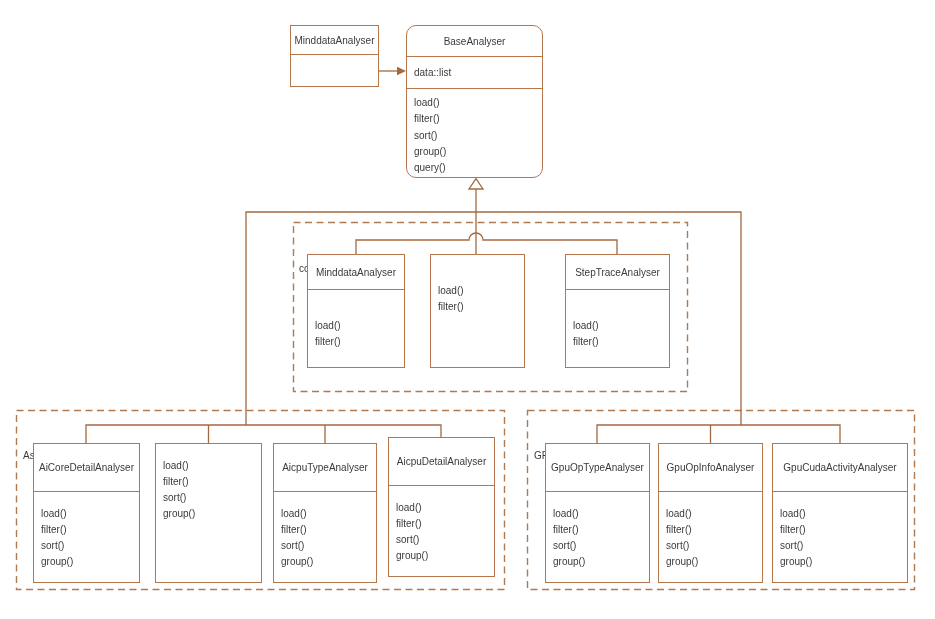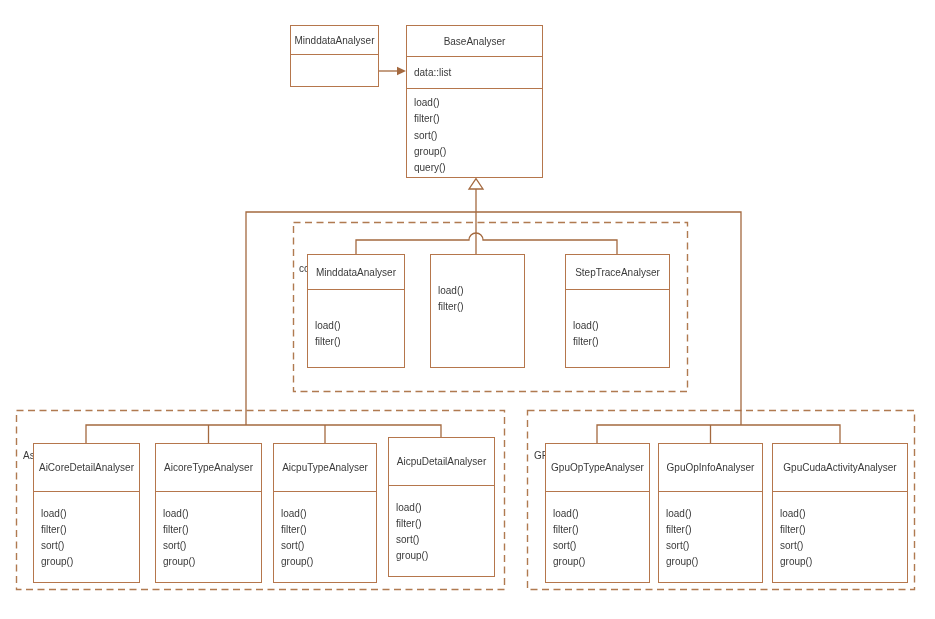--- a/index.html
+++ b/index.html
@@ -37,21 +37,21 @@
     white-space:nowrap;
   }
   .methods{padding-left:7px;}
   .methods .m{white-space:nowrap;}
   .mm-factory{display:flex;align-items:center;height:31px;}
   .mm-base{padding-top:6px;} .mm-base .m{line-height:16.3px;}
   .mm-common{padding-top:28px;} .mm-common .m{line-height:15.6px;}
   .mm-leaf{padding-top:14px;} .mm-leaf .m{line-height:16px;}
   
   .b-factory{left:290px;top:25px;width:89px;height:62px;}
-  .b-base{left:406px;top:25px;width:137px;height:153px;}
+  .b-base{left:406px;top:25px;width:137px;height:153px;border-radius:10px;}
   .b-c0{left:307px;top:254px;width:98px;height:114px;}
   .b-c1{left:430px;top:254px;width:95px;height:114px;}
   .b-c2{left:565px;top:254px;width:105px;height:114px;}
   .b-a0{left:33px;top:443px;width:107px;height:140px;}
   .b-a1{left:155px;top:443px;width:107px;height:140px;}
   .b-a2{left:273px;top:443px;width:104px;height:140px;}
   .b-a3{left:388px;top:437px;width:107px;height:140px;}
   .b-g0{left:545px;top:443px;width:105px;height:140px;}
   .b-g1{left:658px;top:443px;width:105px;height:140px;}
   .b-g2{left:772px;top:443px;width:136px;height:140px;}
@@ -137,21 +137,20 @@
     <div class="title t47">AiCoreDetailAnalyser</div>
     <div class="methods mm-leaf">
       <div class="m">load()</div>
       <div class="m">filter()</div>
       <div class="m">sort()</div>
       <div class="m">group()</div>
     </div>
   </div>
 
   <div class="cls b-a1">
-    <div class="title t47">AicoreTypeAnalyser</div>
     <div class="methods mm-leaf">
       <div class="m">load()</div>
       <div class="m">filter()</div>
       <div class="m">sort()</div>
       <div class="m">group()</div>
     </div>
   </div>
 
   <div class="cls b-a2">
     <div class="title t47">AicpuTypeAnalyser</div>

